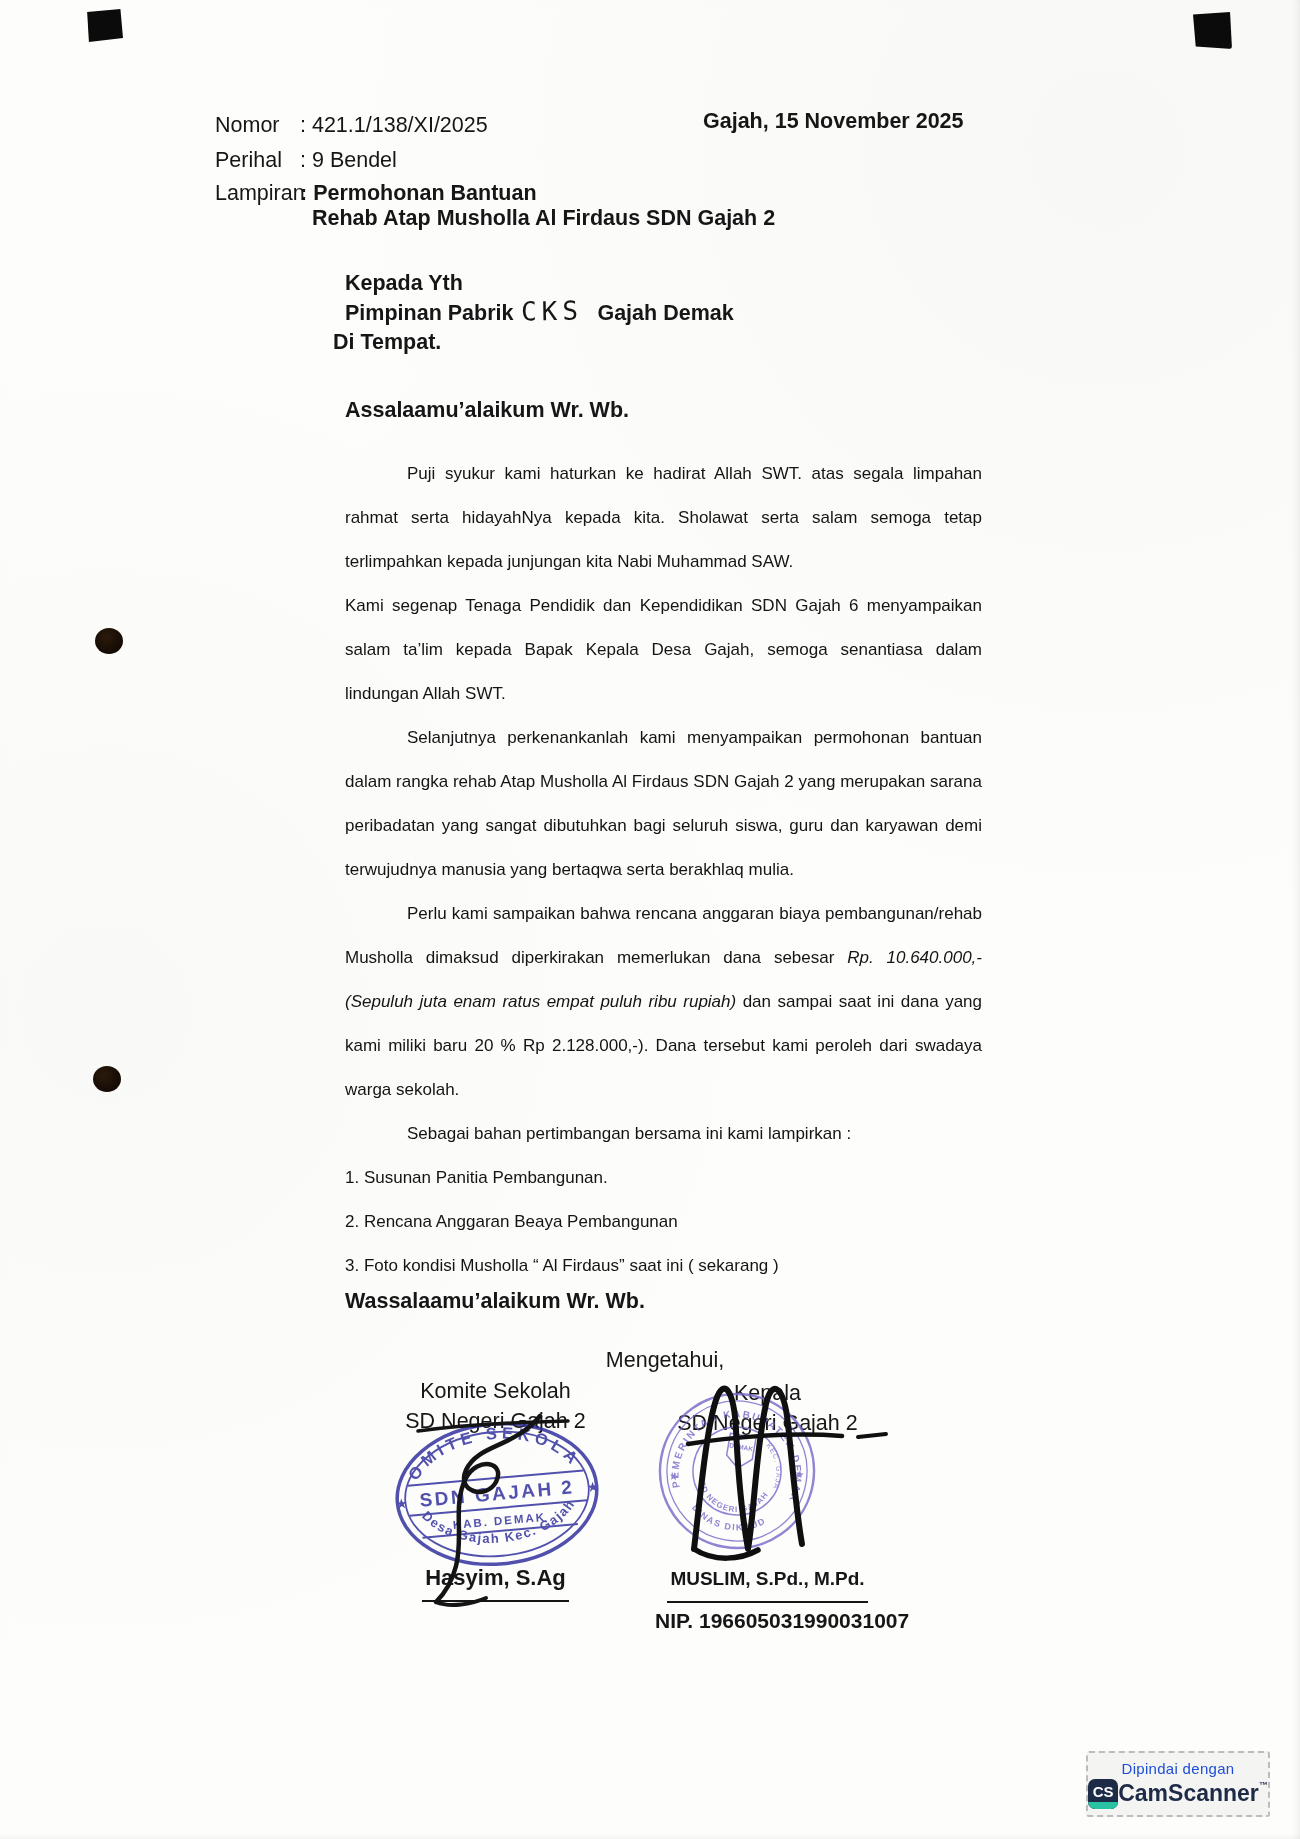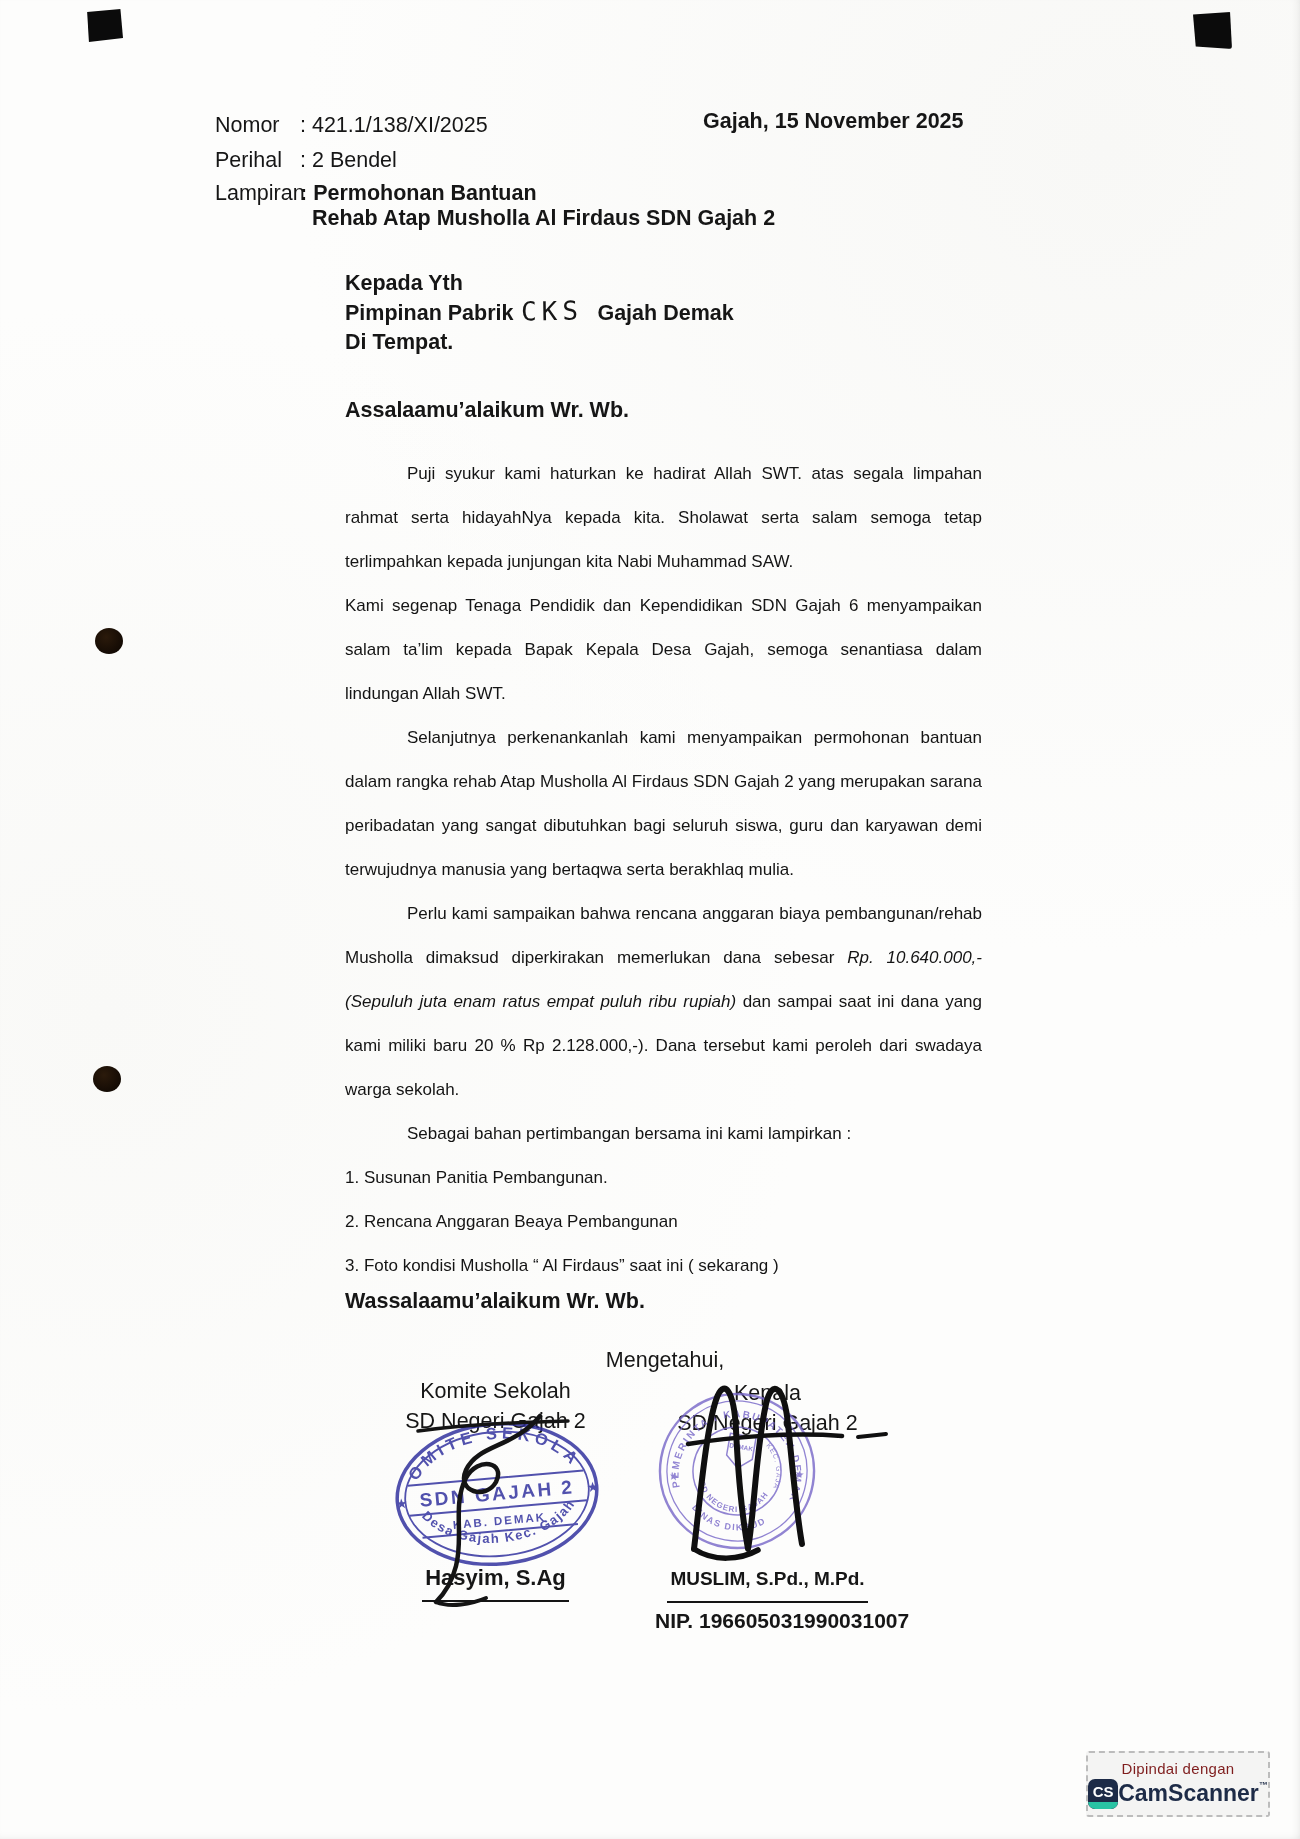--- a/index.html
+++ b/index.html
@@ -29,21 +29,21 @@
     font-weight:400;transform:rotate(-1deg);display:inline-block;margin:0 14px 0 8px;
   }
   .sig-col{text-align:center;font-size:21.5px;line-height:30px;}
   .sig-name{font-weight:700;border-bottom:2.5px solid #151515;padding:0 3px 7px 3px;display:inline-block;}
   .dot{background:radial-gradient(circle at 40% 35%, #2b1a0b 0%, #140b04 70%);border-radius:50%;}
   .corner{background:#0b0b0b;border-radius:3px;}
   .badge{
     display:flex;flex-direction:column;align-items:center;justify-content:center;
     background:#f4f4f3;border:2px dashed #bcbcbc;border-radius:3px;gap:2px;
   }
-  .badge-top{font-size:15px;color:#7f1d1d;letter-spacing:.3px;}
+  .badge-top{font-size:15px;color:#1d4ed8;letter-spacing:.3px;}
   .badge-row{display:flex;align-items:center;gap:0;}
   .cs-logo{position:relative;width:30px;height:30px;border-radius:7px;background:#1d2b47;
     display:flex;align-items:center;justify-content:center;overflow:hidden;}
   .cs-logo span{color:#fff;font-weight:700;font-size:15px;line-height:1;margin-bottom:5px;}
   .cs-strip{position:absolute;left:0;right:0;bottom:0;height:7px;background:#29c3a4;border-radius:0 0 7px 7px;}
   .brand{font-size:23px;font-weight:700;color:#1d2b47;}
   .tm{font-size:9px;vertical-align:top;color:#1d2b47;}
   svg text{font-family:"Liberation Sans",sans-serif;}
 </style>
 </head>
@@ -57,33 +57,33 @@
   <div class="abs dot" style="left:93px;top:1066px;width:28px;height:26px;"></div>
 
   <div class="abs t b" style="left:703px;top:106px;">Gajah, 15 November 2025</div>
 
   <div class="abs t meta-row" style="left:215px;top:110px;">
     <span class="meta-label">Nomor</span>
     <span>: 421.1/138/XI/2025</span>
   </div>
   <div class="abs t meta-row" style="left:215px;top:145px;">
     <span class="meta-label">Perihal</span>
-    <span>: 2 Bendel</span>
+    <span>: 9 Bendel</span>
   </div>
   <div class="abs t meta-row" style="left:215px;top:178px;">
     <span class="meta-label">Lampiran</span>
     <span class="b">: Permohonan Bantuan</span>
   </div>
   <div class="abs t b" style="left:312px;top:203px;">Rehab Atap Musholla Al Firdaus SDN Gajah 2</div>
 
   <div class="abs t b" style="left:345px;top:268px;">Kepada Yth</div>
   <div class="abs t b" style="left:345px;top:296px;">
     <span>Pimpinan Pabrik</span><span class="hand">CKS</span><span>Gajah Demak</span>
   </div>
-  <div class="abs t b" style="left:345px;top:327px;">Di Tempat.</div>
+  <div class="abs t b" style="left:333px;top:327px;">Di Tempat.</div>
 
   <div class="abs t b" style="left:345px;top:395px;">Assalaamu’alaikum Wr. Wb.</div>
 
   <div class="abs body-col" style="top:452px;">
     <p class="para">Puji syukur kami haturkan ke hadirat Allah SWT. atas segala limpahan rahmat serta hidayahNya kepada kita. Sholawat serta salam semoga tetap terlimpahkan kepada junjungan kita Nabi Muhammad SAW.</p>
     <p class="para noindent">Kami segenap Tenaga Pendidik dan Kependidikan SDN Gajah 6 menyampaikan salam ta’lim kepada Bapak Kepala Desa Gajah, semoga senantiasa dalam lindungan Allah SWT.</p>
     <p class="para">Selanjutnya perkenankanlah kami menyampaikan permohonan bantuan dalam rangka rehab Atap Musholla Al Firdaus SDN Gajah 2 yang merupakan sarana peribadatan yang sangat dibutuhkan bagi seluruh siswa, guru dan karyawan demi terwujudnya manusia yang bertaqwa serta berakhlaq mulia.</p>
     <p class="para"><span>Perlu kami sampaikan bahwa rencana anggaran biaya pembangunan/rehab Musholla dimaksud diperkirakan memerlukan dana sebesar </span><i>Rp. 10.640.000,- (Sepuluh juta enam ratus empat puluh ribu rupiah)</i><span> dan sampai saat ini dana yang kami miliki baru 20 % Rp 2.128.000,-). Dana tersebut kami peroleh dari swadaya warga sekolah.</span></p>
     <p class="para">Sebagai bahan pertimbangan bersama ini kami lampirkan :</p>
     <p class="attach">1. Susunan Panitia Pembangunan.</p>

